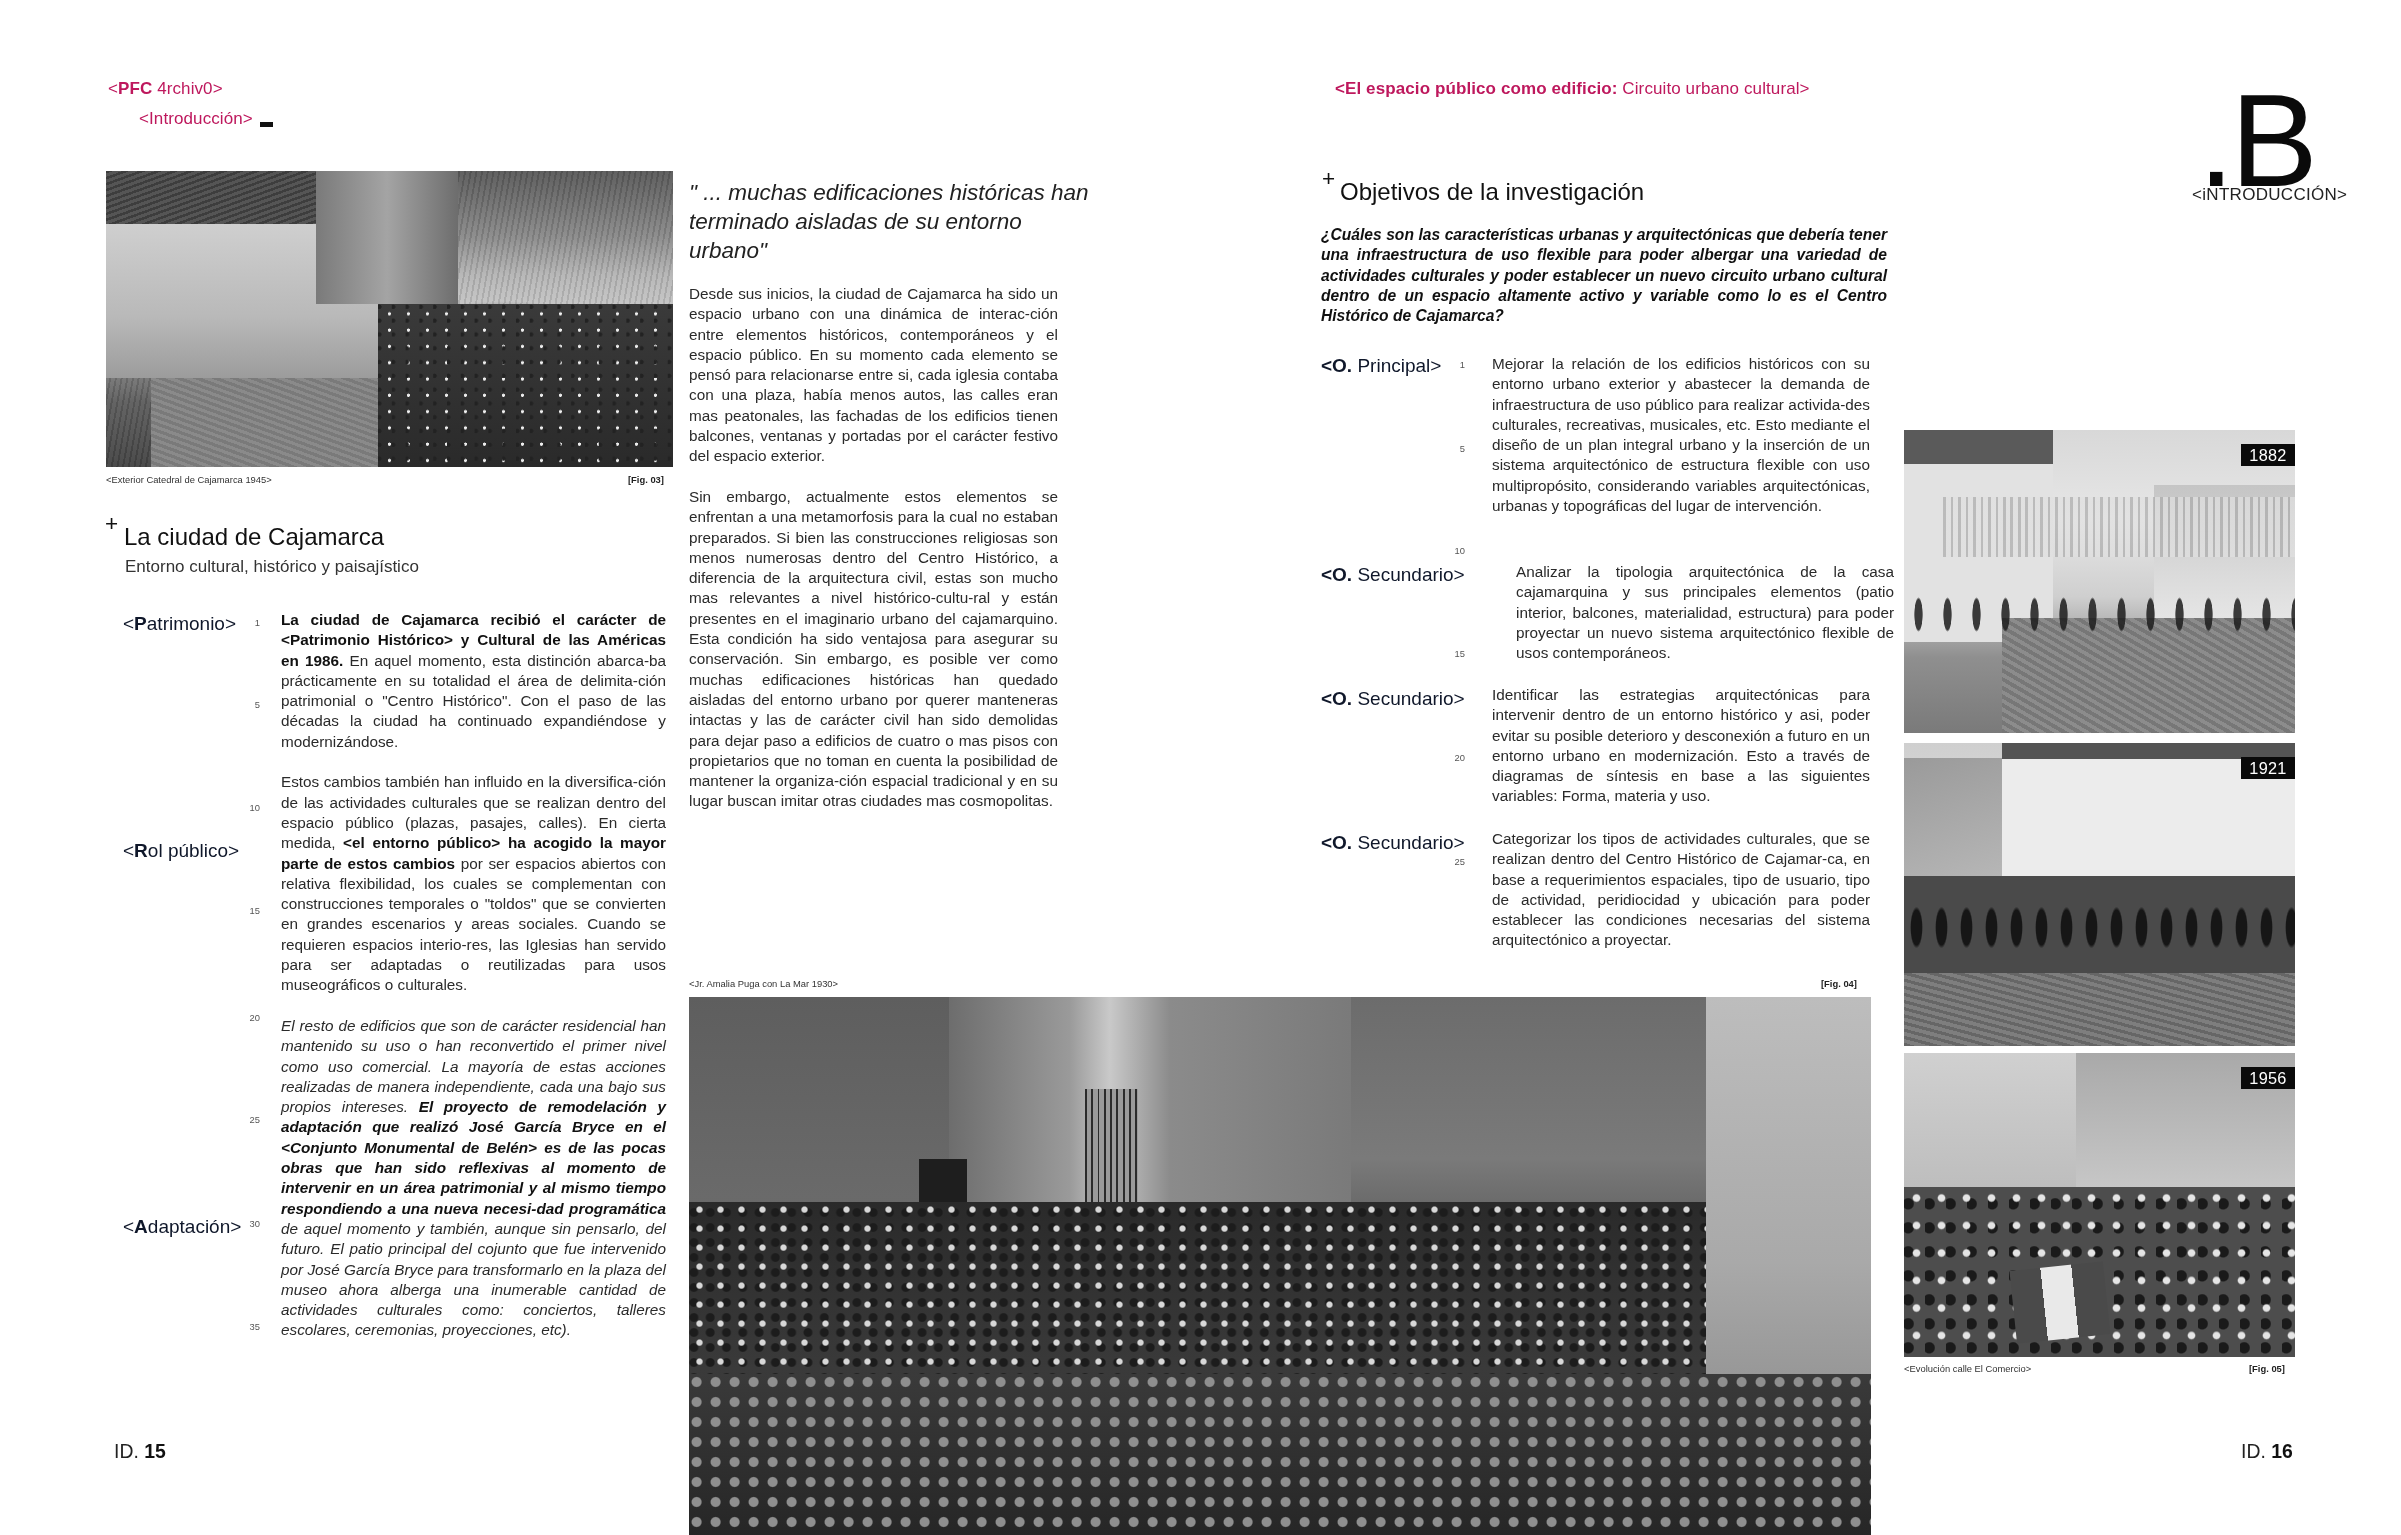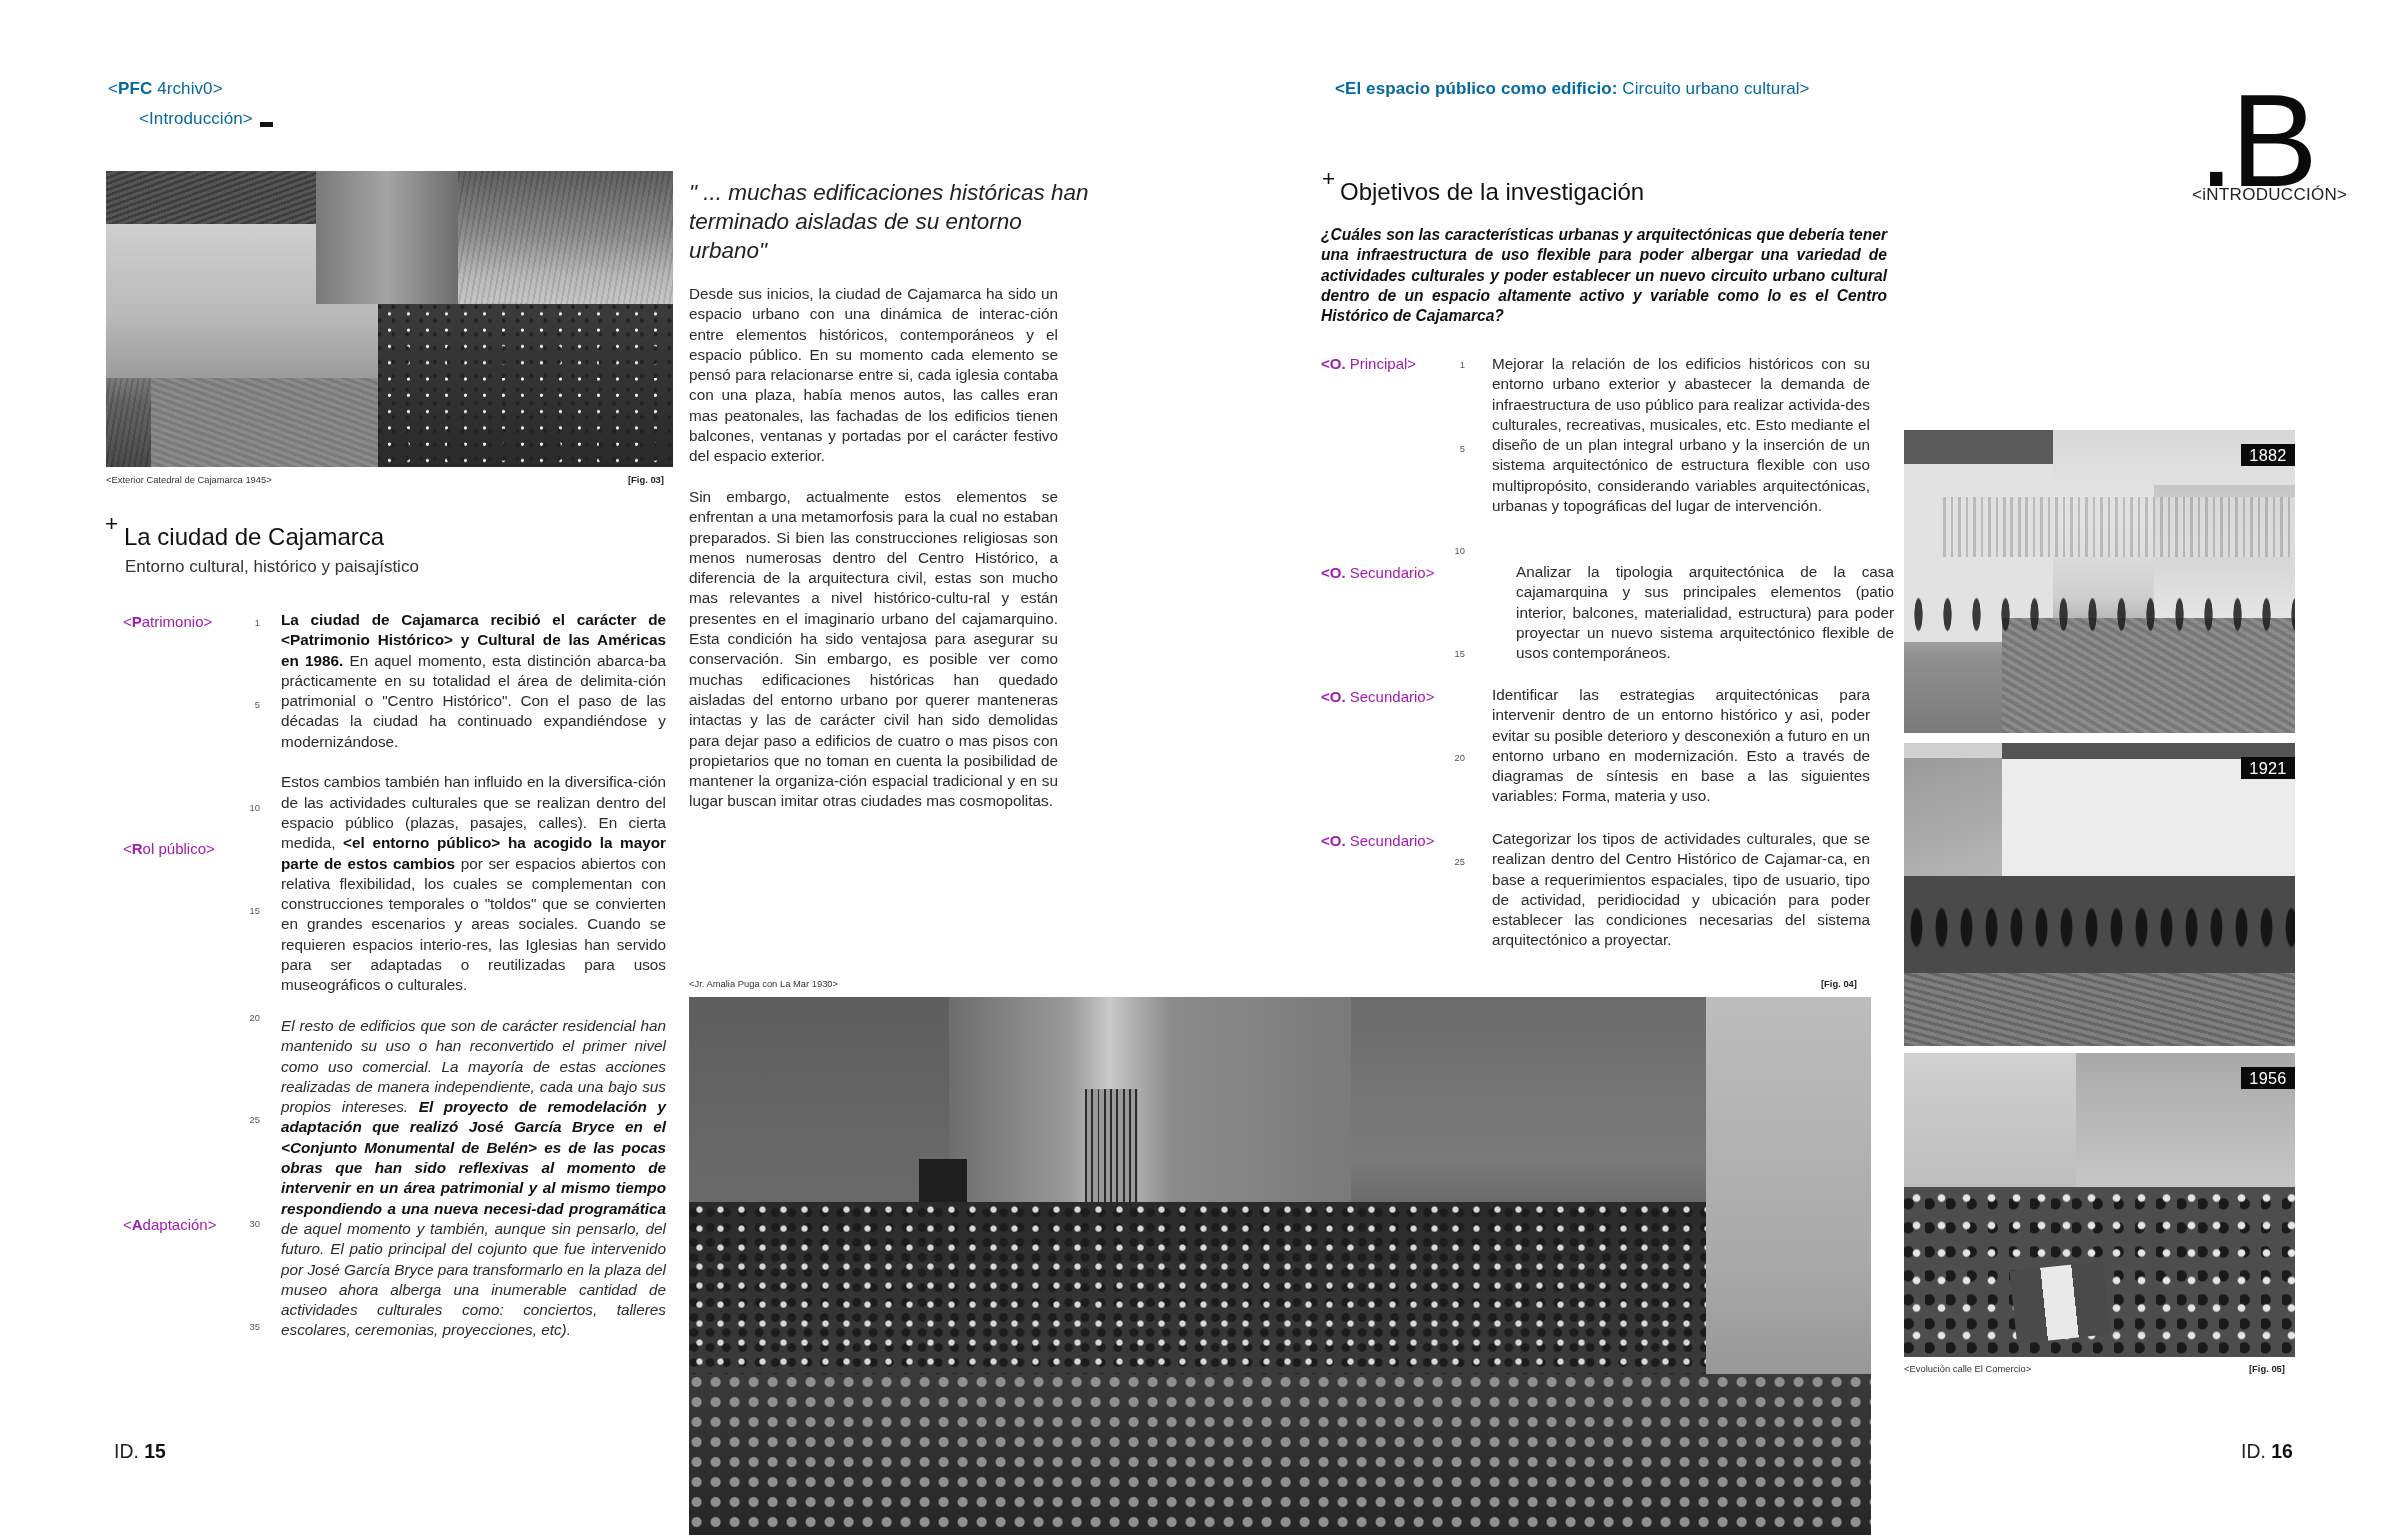--- a/index.html
+++ b/index.html
@@ -2,21 +2,21 @@
 <html style="font-size:10px"><head>
 <meta charset="utf-8">
 <style>
   * { box-sizing: border-box; margin: 0; padding: 0; }
   html, body { width: 2401px; height: 1536px; background: #ffffff; overflow: hidden; }
   body { position: relative; font-family: "Liberation Sans", sans-serif; color: #1a1a1a; }
 
   .abs { position: absolute; }
 
   
-  .run-head { font-size: 17px; letter-spacing: 0.1px; color: #0369a1; }
+  .run-head { font-size: 17px; letter-spacing: 0.1px; color: #be185d; }
   .run-head b { font-weight: bold; }
   .cursor-block { display: inline-block; width: 12.5px; height: 4.4px; background: #111; margin-left: 7.5px; vertical-align: -2.5px; }
 
   
   .big-letter { font-size: 131px; line-height: 1; font-weight: normal; color: #0a0a0a; letter-spacing: -3.8px; }
   .letter-sub { font-size: 17px; color: #222; letter-spacing: 0.3px; }
 
   
   .photo { position: absolute; overflow: hidden; background: #777; }
 
@@ -90,21 +90,21 @@
   .sec-plus { font-size: 22.5px; color: #111; line-height: 1; }
   .sec-sub { font-size: 17px; color: #333; white-space: nowrap; }
 
   .quote { font-size: 22.5px; font-style: italic; line-height: 29px; color: #222; width: 400px; }
 
   
   .body { font-size: 15.3px; line-height: 20.3px; color: #2a2a2a; text-align: justify; hyphens: manual; }
   .body b { font-weight: bold; color: #111; }
   .body p { margin-bottom: 20.3px; }
 
-  .side-label { font-size: 15px; color: #a21caf; white-space: nowrap; }
+  .side-label { font-size: 19px; color: #0f172a; white-space: nowrap; }
   .side-label b { font-weight: bold; }
   .line-num { font-size: 9.4px; color: #555; text-align: right; width: 15px; }
 
   .question { font-size: 15.6px; line-height: 20.3px; font-style: italic; font-weight: bold; color: #111; text-align: justify; width: 566px; }
 
   .folio { font-size: 19.4px; color: #222; white-space: nowrap; }
   .folio b { font-weight: bold; color: #111; }
 </style>
 </head>
 <body>

